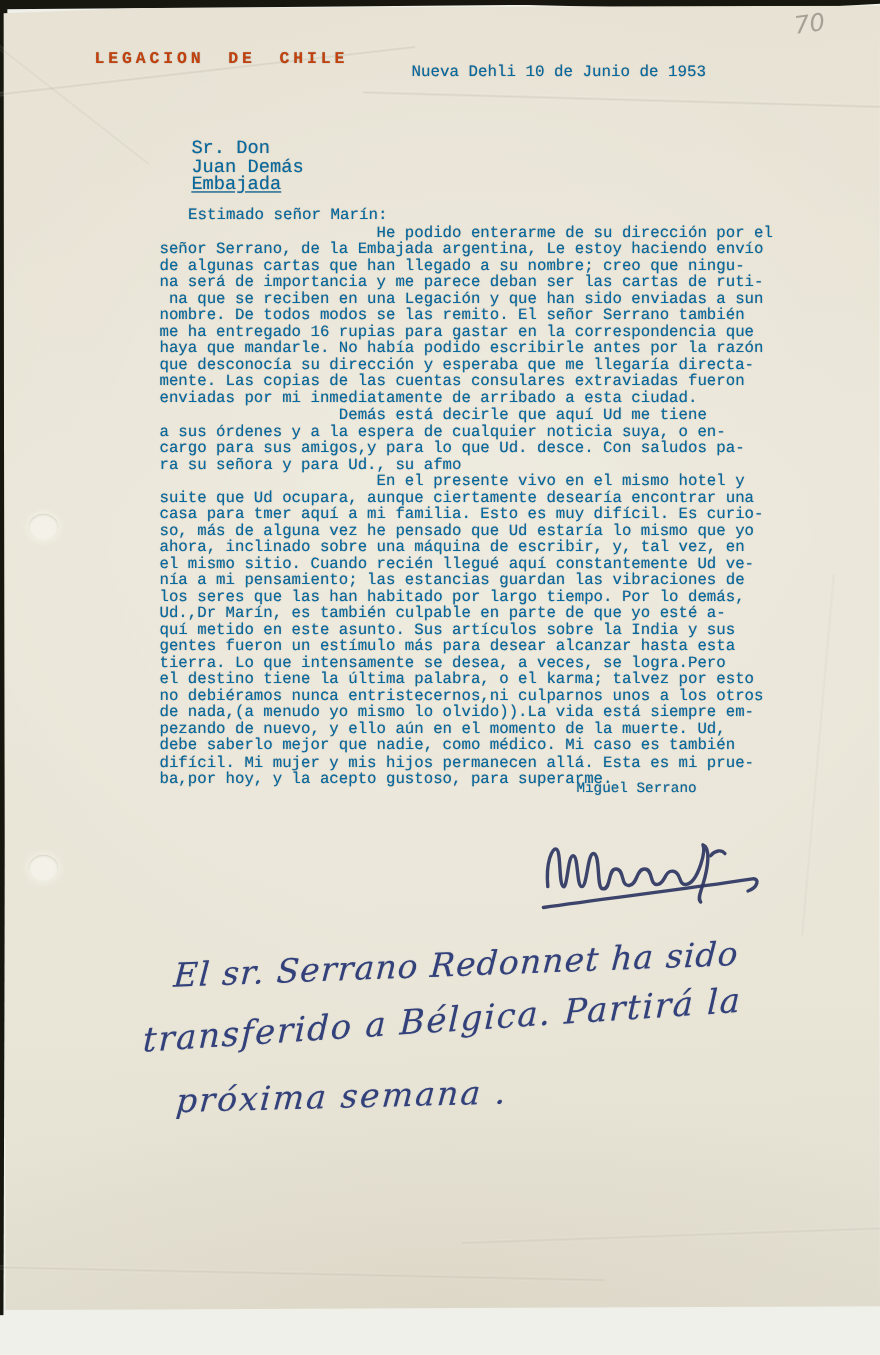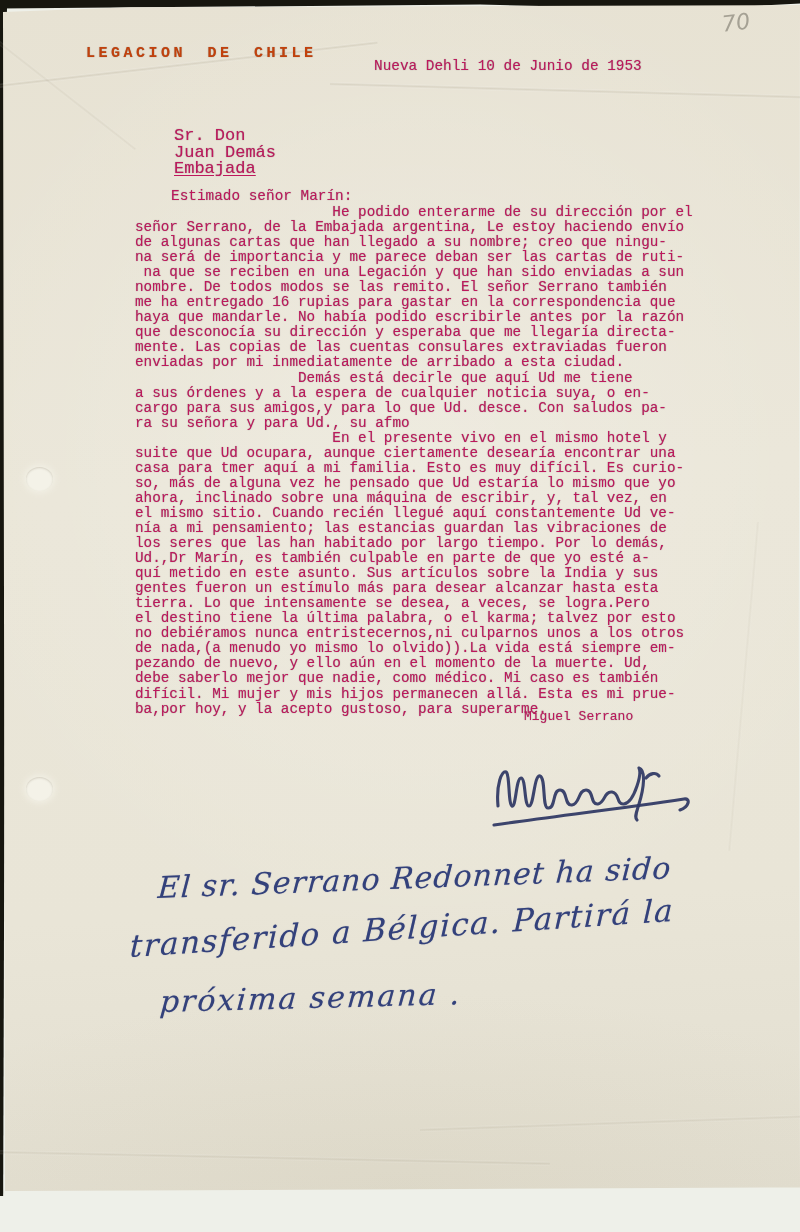--- a/index.html
+++ b/index.html
@@ -30,29 +30,29 @@
   .c3{left:-10px;top:1150px;width:560px;transform:rotate(1.2deg);opacity:.38;}
   .c4{left:420px;top:1128px;width:400px;transform:rotate(-2deg);opacity:.35;}
   .c5{left:-30px;top:18px;width:210px;transform:rotate(38deg);opacity:.3;}
   .c6{left:758px;top:520px;width:330px;transform:rotate(95deg);opacity:.22;}
   
   .hole{position:absolute;width:27px;height:24px;border-radius:50%;z-index:2;
     background:#f4f2e8;box-shadow:0 0 6px 2px #f2f0e5, inset 0 1px 2px rgba(140,130,105,.3);}
   .hole1{left:26px;top:467px;}
   .hole2{left:26px;top:777px;}
   
-  .tw{position:absolute;z-index:3;color:#be185d;text-shadow:0 0 1px rgba(55,52,45,.5);}
+  .tw{position:absolute;z-index:3;color:#0369a1;text-shadow:0 0 1px rgba(55,52,45,.5);}
   .letterhead{left:86px;top:45px;font-size:15px;font-weight:bold;letter-spacing:3.5px;word-spacing:9px;color:#c2410c;}
   .dateline{left:374px;top:58px;font-size:14.4px;}
   .pencil{left:722px;top:10px;z-index:3;position:absolute;font-family:"DejaVu Sans",sans-serif;
     font-style:italic;font-size:22px;color:#a5a194;transform:rotate(-7deg);}
   .recipient{left:174px;top:128px;font-size:17px;line-height:16.5px;font-family:Liberation Mono, monospace;}
   .recipient .city{text-decoration:underline;text-underline-offset:2px;}
   .salutation{left:171px;top:188px;font-size:14.4px;}
-  .bodytext{left:135px;top:205px;font-size:14.3px;line-height:15.05px;}
+  .bodytext{left:145px;top:205px;font-size:14.3px;line-height:15.05px;}
   .para{white-space:pre;margin:0;}
   .typed-name{left:524px;top:709px;font-size:13px;}
   
   .sig-svg{position:absolute;left:488px;top:748px;width:215px;height:95px;z-index:4;}
   .sig-svg path{stroke:#2e3763;stroke-width:3.1;fill:none;stroke-linecap:round;stroke-linejoin:round;opacity:.93;}
   
   .note-line{position:absolute;z-index:4;font-family:"DejaVu Serif",serif;font-style:italic;
     color:#33417b;transform-origin:left center;white-space:nowrap;
     text-shadow:0 0 1px rgba(51,65,123,.4);}
   .nl1{left:158px;top:870px;font-size:30px;transform:rotate(-2.2deg) skewX(-6deg);letter-spacing:1px;}

